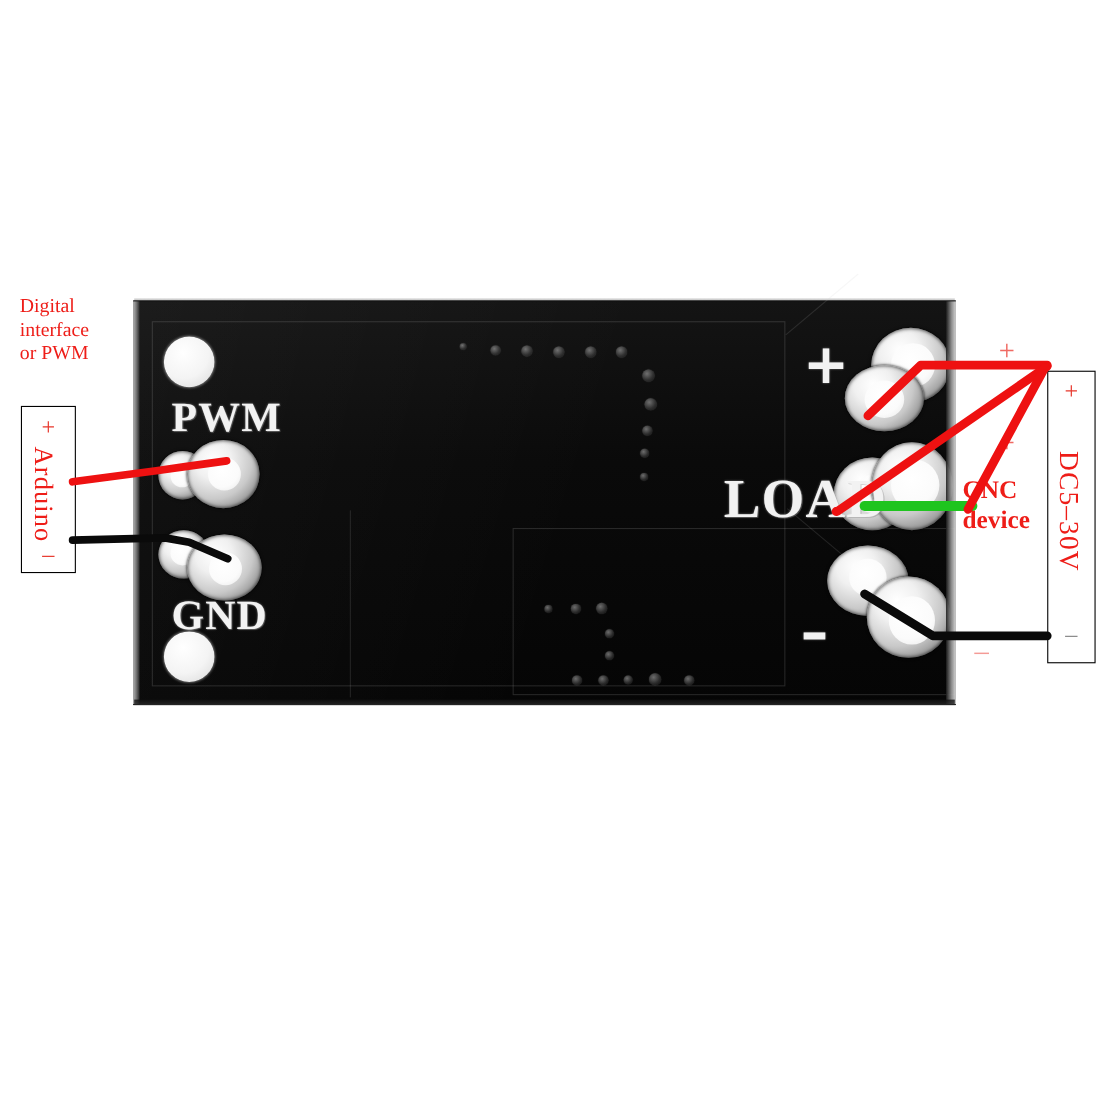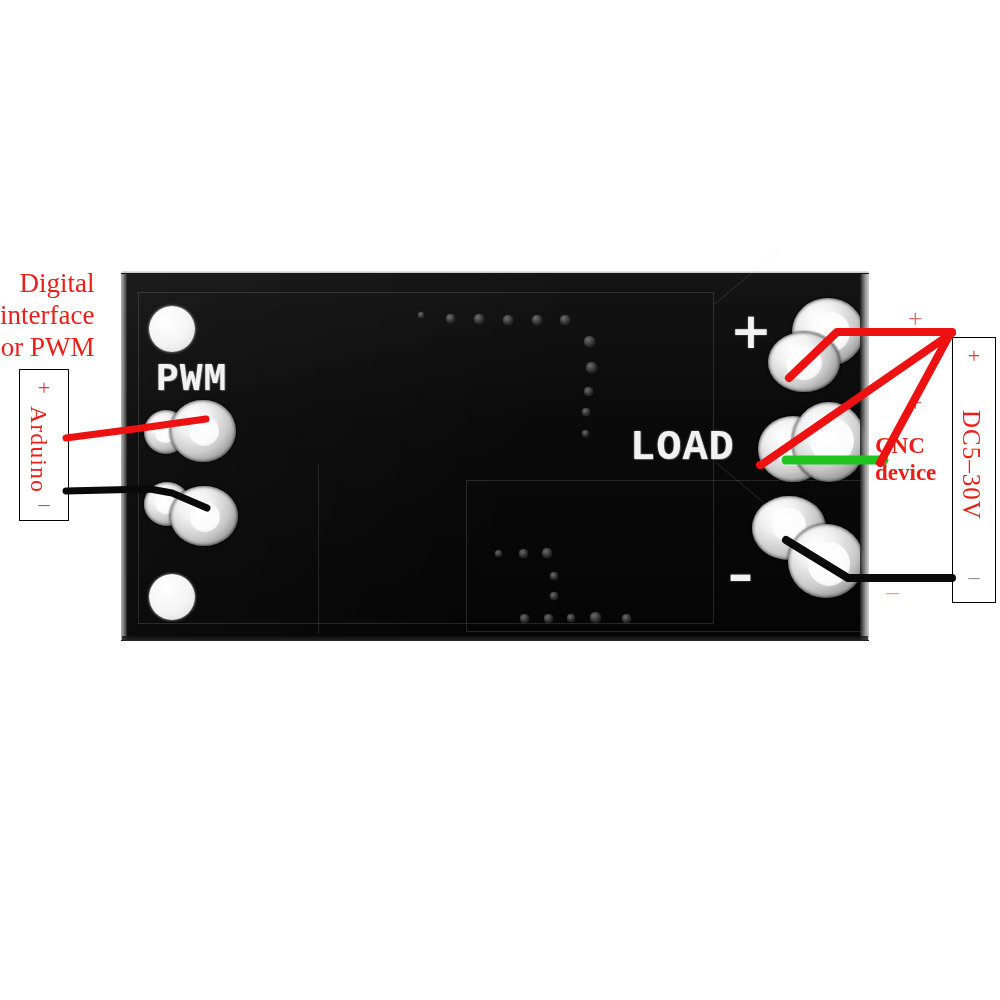--- a/index.html
+++ b/index.html
@@ -63,21 +63,21 @@
     box-shadow:0 0 3px 1px rgba(0,0,0,.55) inset, 0 0 2px 1px rgba(0,0,0,.5);
   }
   .pad .hole{
     position:absolute;border-radius:50%;
     background:radial-gradient(circle at 42% 38%, #ffffff 0%, #fbfbfb 60%, #e6e6e6 100%);
   }
 
   
   .silktext{
     position:absolute;color:#f2f2f2;
-    font-family:Liberation Mono, monospace;
+    font-family:Liberation Serif, serif;
     font-weight:bold;letter-spacing:1px;
     text-shadow:0 0 2px rgba(255,255,255,.5), 1px 1px 0 rgba(120,120,120,.4);
     white-space:nowrap;
   }
   .silkplus{
     position:absolute;color:#f2f2f2;font-weight:bold;
     font-family:"DejaVu Sans", sans-serif;
     text-shadow:0 0 2px rgba(255,255,255,.45);
   }
 
@@ -197,29 +197,30 @@
     </div>
 
     <div class="pad" style="left:630px;top:222px;width:116px;height:104px;">
       <div class="blob" style="left:0px;top:0px;width:74px;height:64px;"></div>
       <div class="hole" style="left:20px;top:12px;width:34px;height:34px;"></div>
       <div class="blob" style="left:36px;top:28px;width:76px;height:74px;"></div>
       <div class="hole" style="left:56px;top:46px;width:42px;height:44px;"></div>
     </div>
 
     <span class="silktext" style="left:34px;top:84px;font-size:38px;">PWM</span>
-    <span class="silktext" style="left:508px;top:150px;font-size:42px;">LOAD</span>
+    <span class="silktext" style="left:34px;top:264px;font-size:38px;">GND</span>
+    <span class="silktext" style="left:536px;top:150px;font-size:50px;">LOAD</span>
     <span class="silkplus" style="left:608px;top:28px;font-size:50px;">+</span>
     <span class="silkplus" style="left:606px;top:272px;font-size:50px;">–</span>
   </div>
   <div class="pcb-edge-left"></div>
   <div class="pcb-edge-right"></div>
   <div class="pcb-edge-bottom"></div>
 
-  <div class="redtext" style="left:0;top:268px;font-size:27px;text-align:right;">
+  <div class="redtext" style="left:18px;top:268px;font-size:18px;">
     <div>Digital</div>
     <div>interface</div>
     <div>or PWM</div>
   </div>
 
   <div class="annbox" style="left:19px;top:369px;width:50px;height:152px;"></div>
   <span class="ann-sign" style="left:30px;top:377px;width:28px;">+</span>
   <span class="vert-label" style="left:52px;top:406px;transform:rotate(90deg);font-size:24px;">Arduino</span>
   <span class="ann-sign" style="left:30px;top:493px;width:28px;">–</span>
 

